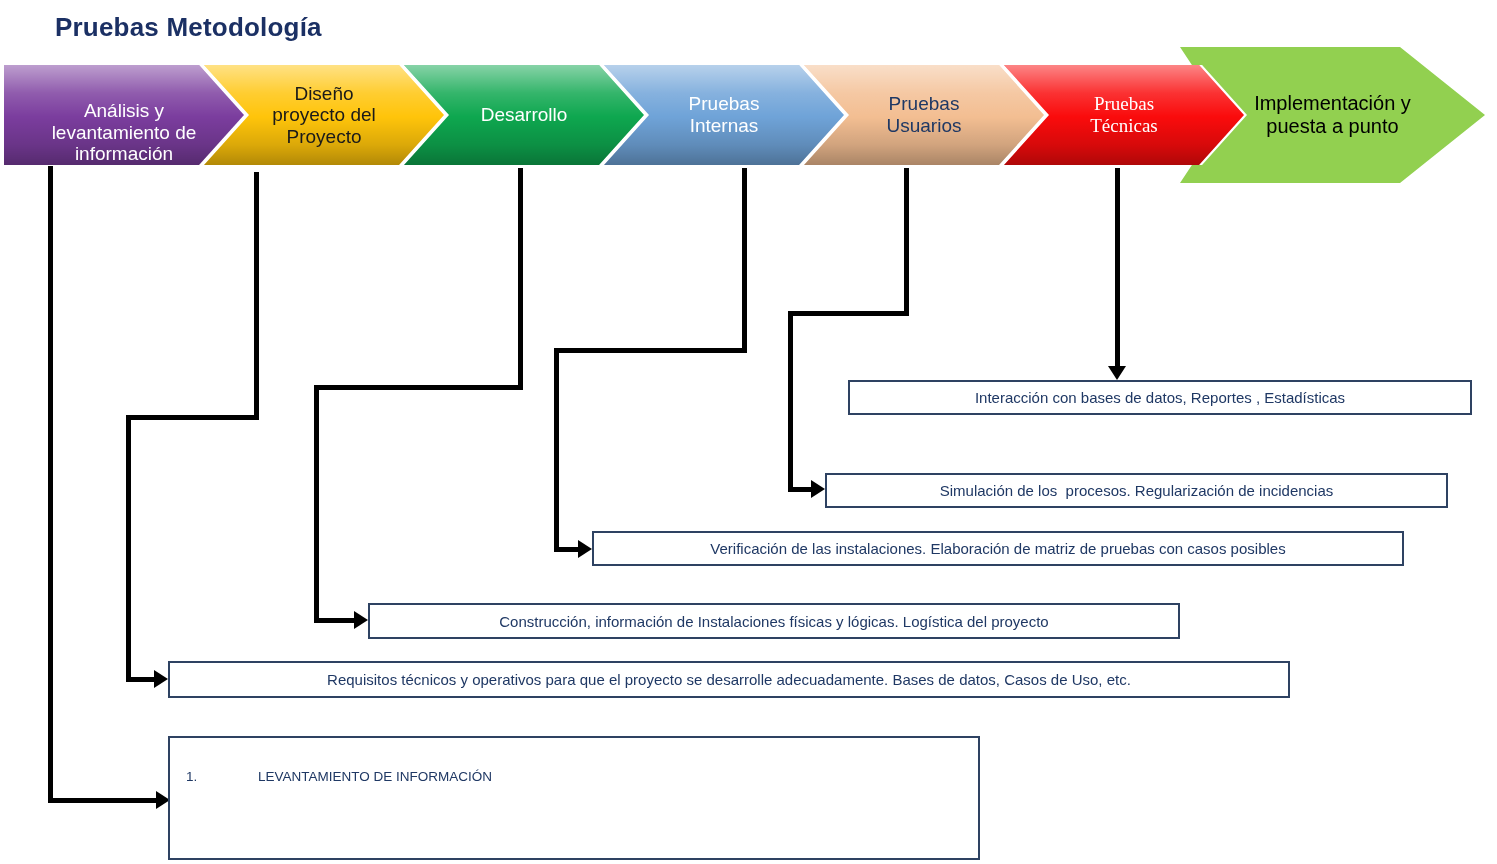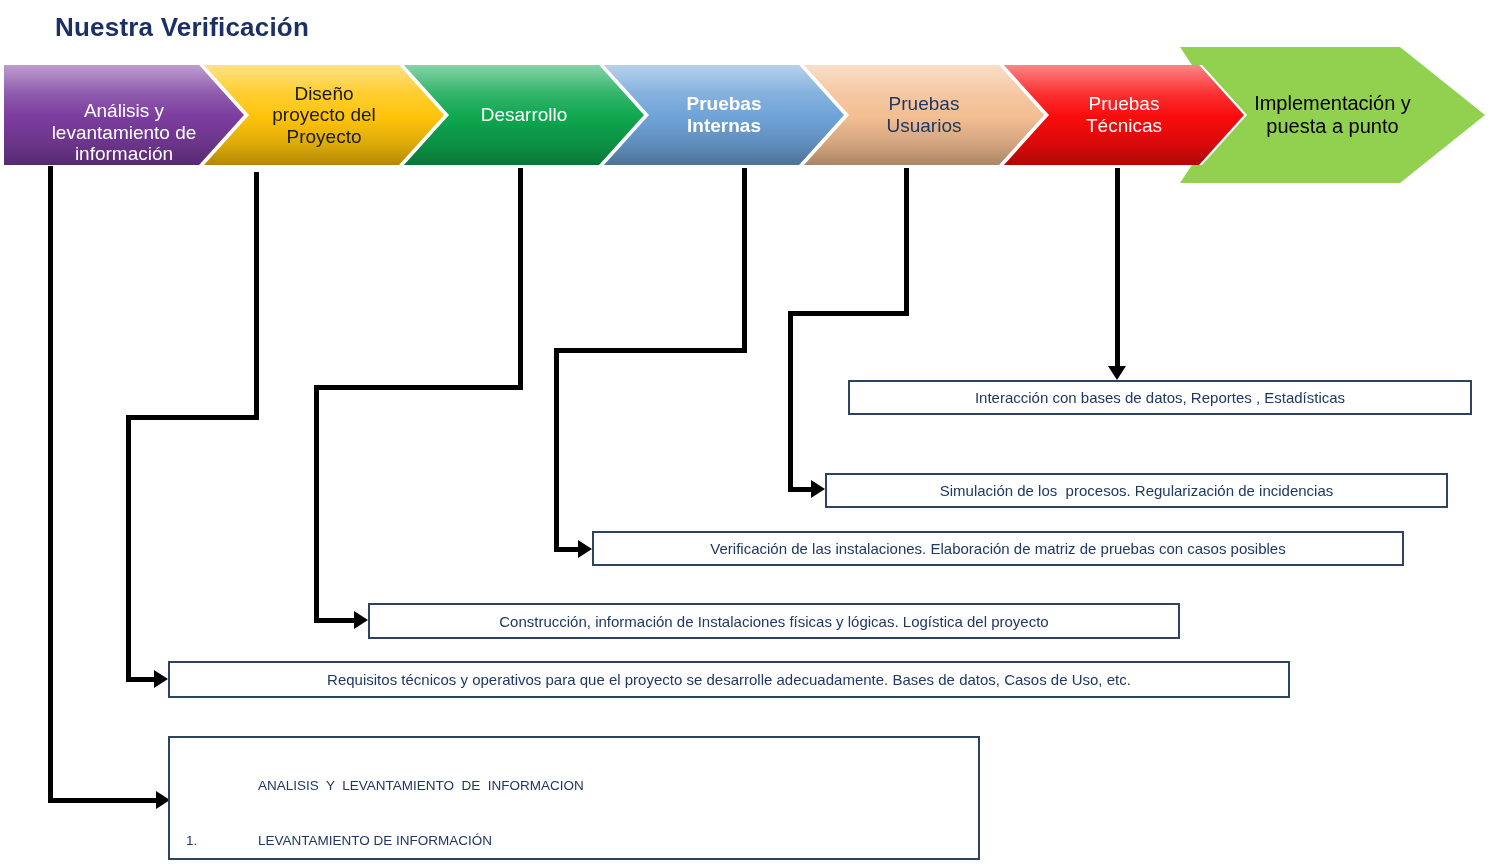--- a/index.html
+++ b/index.html
@@ -19,23 +19,23 @@
     clip-path:polygon(0 0,calc(100% - 45px) 0,100% 50%,calc(100% - 45px) 100%,0 100%,45px 50%);
     background-color:var(--c);
     background-image:linear-gradient(180deg,rgba(255,255,255,.50) 0%,rgba(255,255,255,.16) 28%,rgba(255,255,255,0) 52%,rgba(0,0,0,.14) 80%,rgba(0,0,0,.30) 100%);
   }
   .chev-label{font-size:19px;line-height:1.14;text-align:center;}
   .c0{left:4px;z-index:17}
   .c0 .shape{clip-path:polygon(0 0,calc(100% - 45px) 0,100% 50%,calc(100% - 45px) 100%,0 100%);align-items:flex-end;}
   .c0 .chev-label{max-width:170px;}
   .c1{left:204px;z-index:16}  .c1 .chev-label{max-width:132px;}
   .c2{left:404px;z-index:15}
-  .c3{left:604px;z-index:14}  .c3 .chev-label{max-width:100px;font-weight:bold;}
+  .c3{left:604px;z-index:14}  .c3 .chev-label{max-width:100px;}
   .c4{left:804px;z-index:13}  .c4 .chev-label{max-width:100px;}
-  .c5{left:1004px;z-index:12} .c5 .chev-label{max-width:100px;}
+  .c5{left:1004px;z-index:12} .c5 .chev-label{max-width:100px;font-family:Liberation Serif, serif;}
   .c6{left:1180px;top:47px;width:305px;height:136px;z-index:11;filter:none;}
   .c6 .shape{
     clip-path:polygon(0 0,calc(100% - 85px) 0,100% 50%,calc(100% - 85px) 100%,0 100%,45px 50%);
     background-image:none;}
   .c6 .chev-label{max-width:210px;font-size:20px;}
   
   .ln{position:absolute;background:#000;z-index:1;}
   .ar-r{position:absolute;width:0;height:0;z-index:2;
         border-top:9px solid transparent;border-bottom:9px solid transparent;
         border-left:14px solid #000;}
@@ -90,21 +90,21 @@
     background:#fff;border:2px solid #2E4262;z-index:3;box-sizing:border-box;
     font-size:13.5px;white-space:pre-wrap;
   }
   .ab-header{padding:10px 0 9px 88px;}
   .ab-row{display:flex;line-height:17.5px;}
   .ab-num{margin-left:16px;width:72px;}
 </style>
 </head>
 <body>
 
-<div class="page-title" style="color: rgb(27, 48, 100);">Nuestra Verificación</div>
+<div class="page-title" style="color: rgb(27, 48, 100);">Pruebas Metodología</div>
 
 <div class="chev c0" style="--c: #7B3D9E; color: rgb(255, 255, 255);">
   <div class="shape">
     <span class="chev-label">Análisis y levantamiento de información</span>
   </div>
 </div>
 <div class="chev c1" style="--c: #FFC40A; color: rgb(26, 26, 26);">
   <div class="shape">
     <span class="chev-label">Diseño proyecto del Proyecto</span>
   </div>
@@ -176,21 +176,20 @@
   <span>Verificación de las instalaciones. Elaboración de matriz de pruebas con casos posibles</span>
 </div>
 <div class="dbox box-construccion" style="border-color: rgb(46, 66, 98); color: rgb(31, 56, 100);">
   <span>Construcción, información de Instalaciones físicas y lógicas. Logística del proyecto</span>
 </div>
 <div class="dbox box-requisitos" style="border-color: rgb(46, 66, 98); color: rgb(31, 56, 100);">
   <span>Requisitos técnicos y operativos para que el proyecto se desarrolle adecuadamente. Bases de datos, Casos de Uso, etc.</span>
 </div>
 
 <div class="box-analysis" style="border-color: rgb(46, 66, 98); color: rgb(31, 56, 100);">
-  <div class="ab-header">ANALISIS  Y  LEVANTAMIENTO  DE  INFORMACION</div>
   <div class="ab-row">
     <span class="ab-num">1.</span>
     <span class="ab-text">LEVANTAMIENTO DE INFORMACIÓN</span>
   </div>
   
   
   
   
 </div>
 

